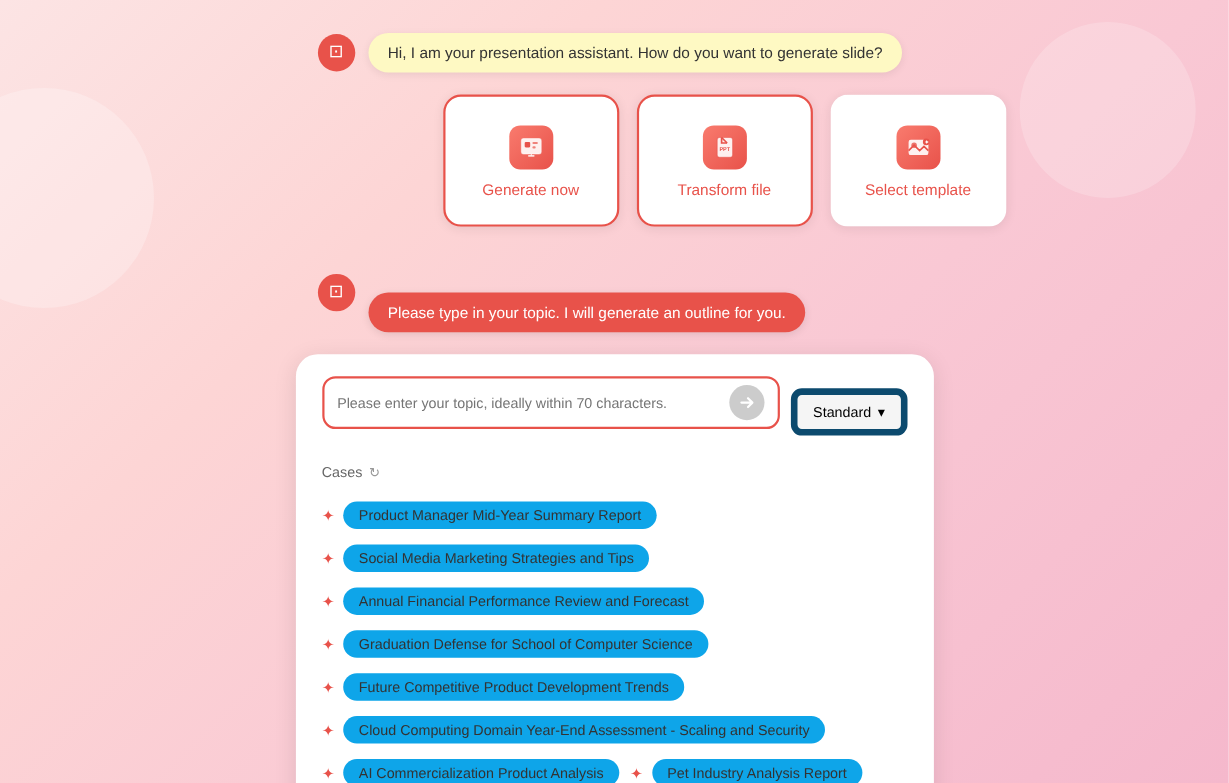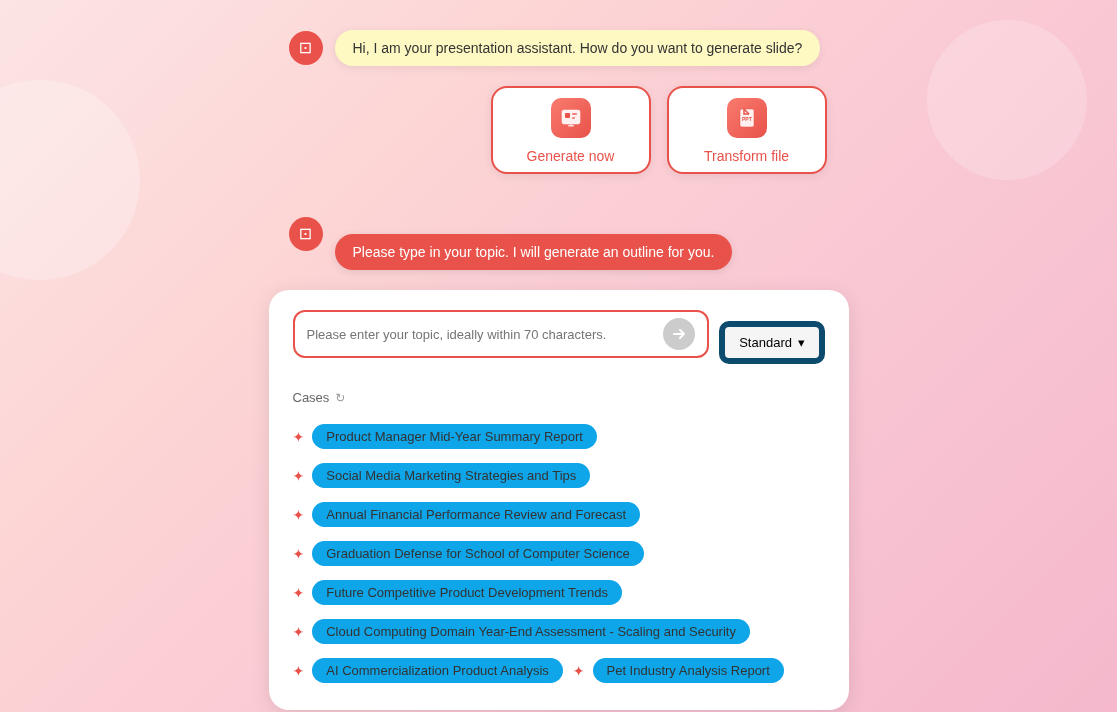--- a/index.html
+++ b/index.html
@@ -85,21 +85,21 @@
       display: flex;
       gap: 16px;
       margin-bottom: 24px;
       align-items: center;
     }
 
     .action-card {
       background: white;
       border-radius: 16px;
       width: 160px;
-      height: 88px;
+      height: 120px;
       display: flex;
       flex-direction: column;
       align-items: center;
       justify-content: center;
       gap: 8px;
       cursor: pointer;
       box-shadow: 0 2px 10px rgba(0,0,0,0.08);
       border: 2px solid transparent;
       transition: border-color 0.2s;
     }
@@ -330,20 +330,34 @@
             <rect x="5" y="3" width="14" height="18" rx="2" fill="none" stroke="rgba(232,82,74,0.5)" stroke-width="1"></rect>
             <path d="M9 3 L9 8 L14 8" fill="none" stroke="#e8524a" stroke-width="1.5"></path>
             <path d="M9 3 L14 8" fill="none" stroke="#e8524a" stroke-width="1.5"></path>
             <text x="7" y="15" font-size="5" fill="#e8524a" font-weight="bold">PPT</text>
           </svg>
         </div>
       </div>
       <span class="card-label">Transform file</span>
     </div>
 
+    <div class="action-card">
+      <div class="card-icon">
+        <div class="icon-template">
+          <svg width="24" height="24" viewBox="0 0 24 24" fill="white">
+            <rect x="3" y="5" width="18" height="14" rx="2" fill="white" opacity="0.9"></rect>
+            <circle cx="8" cy="10" r="2.5" fill="#e8524a" opacity="0.8"></circle>
+            <path d="M3 15 L8 10 L13 15 L17 11 L21 15" fill="none" stroke="#e8524a" stroke-width="1.5"></path>
+            <circle cx="19" cy="7" r="3" fill="#e8524a"></circle>
+            <text x="17.5" y="9" font-size="5" fill="white" font-weight="bold">✦</text>
+          </svg>
+        </div>
+      </div>
+      <span class="card-label">Select template</span>
+    </div>
   </div>
 
   <div class="type-row" style="padding-left: 80px;">
     <div class="avatar">
       <span class="avatar-icon">⊡</span>
     </div>
     <div class="type-bubble">Please type in your topic. I will generate an outline for you.</div>
   </div>
 
   <div class="input-area">

